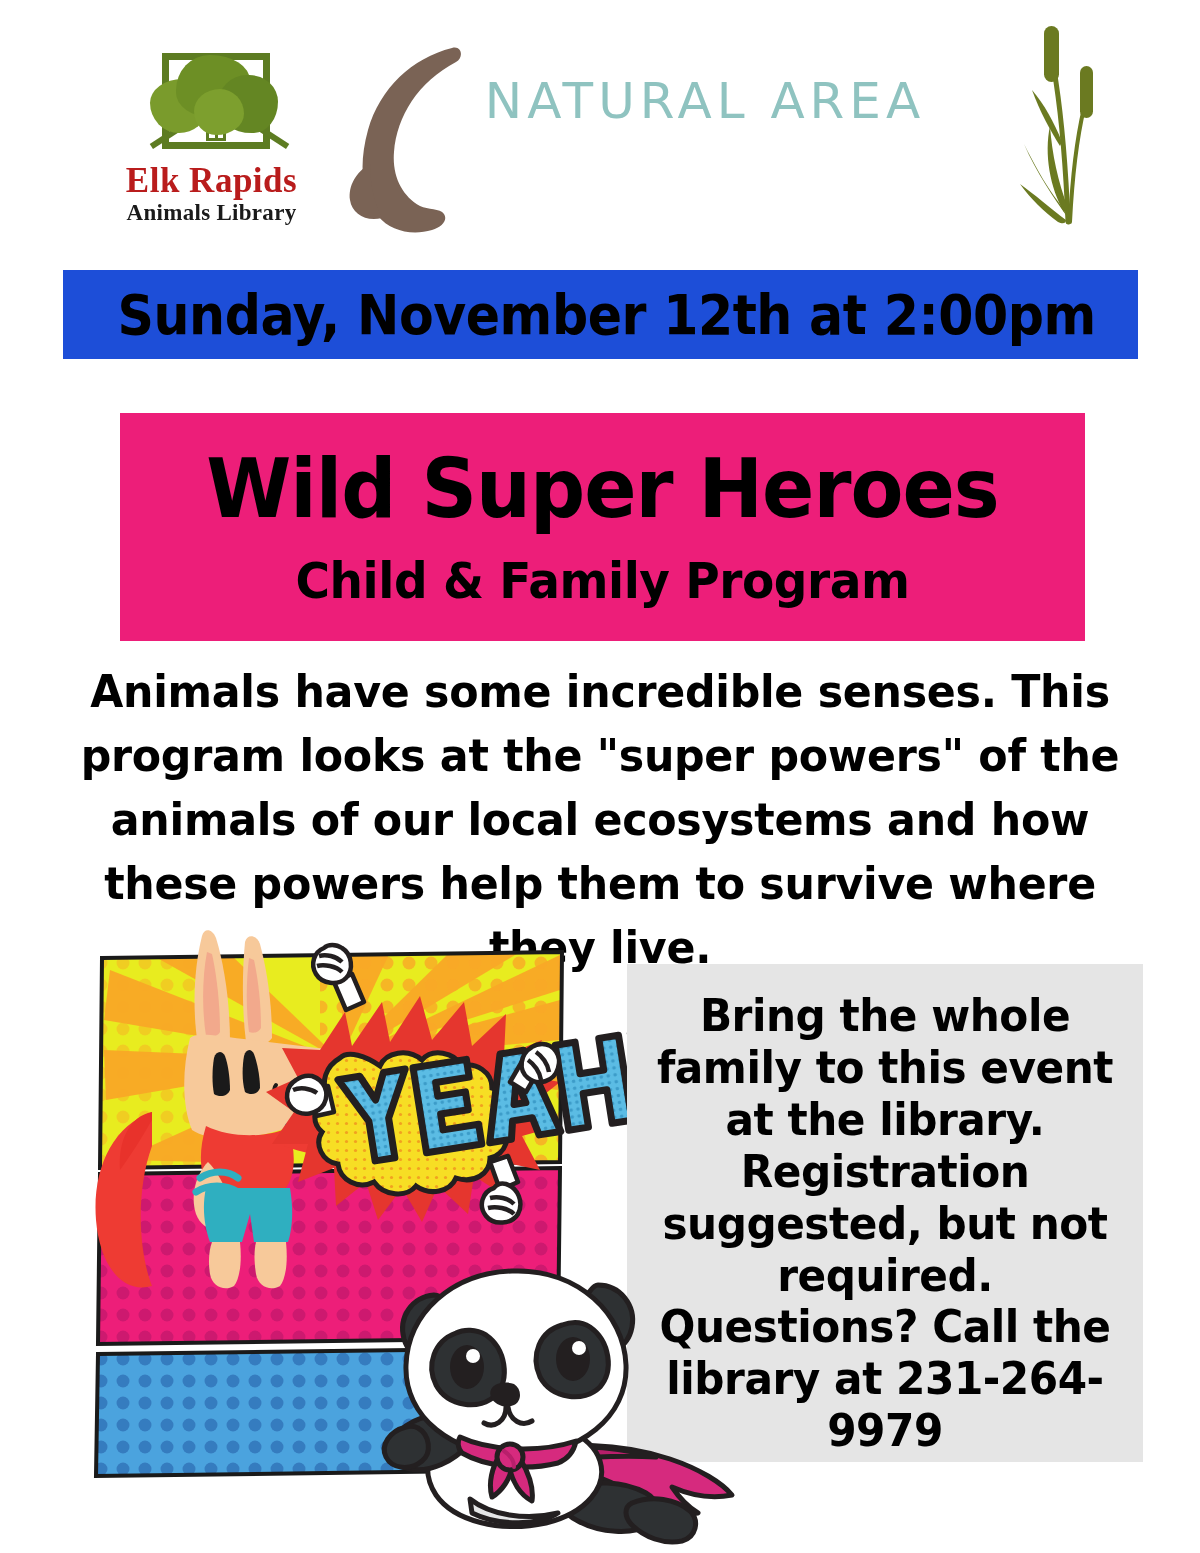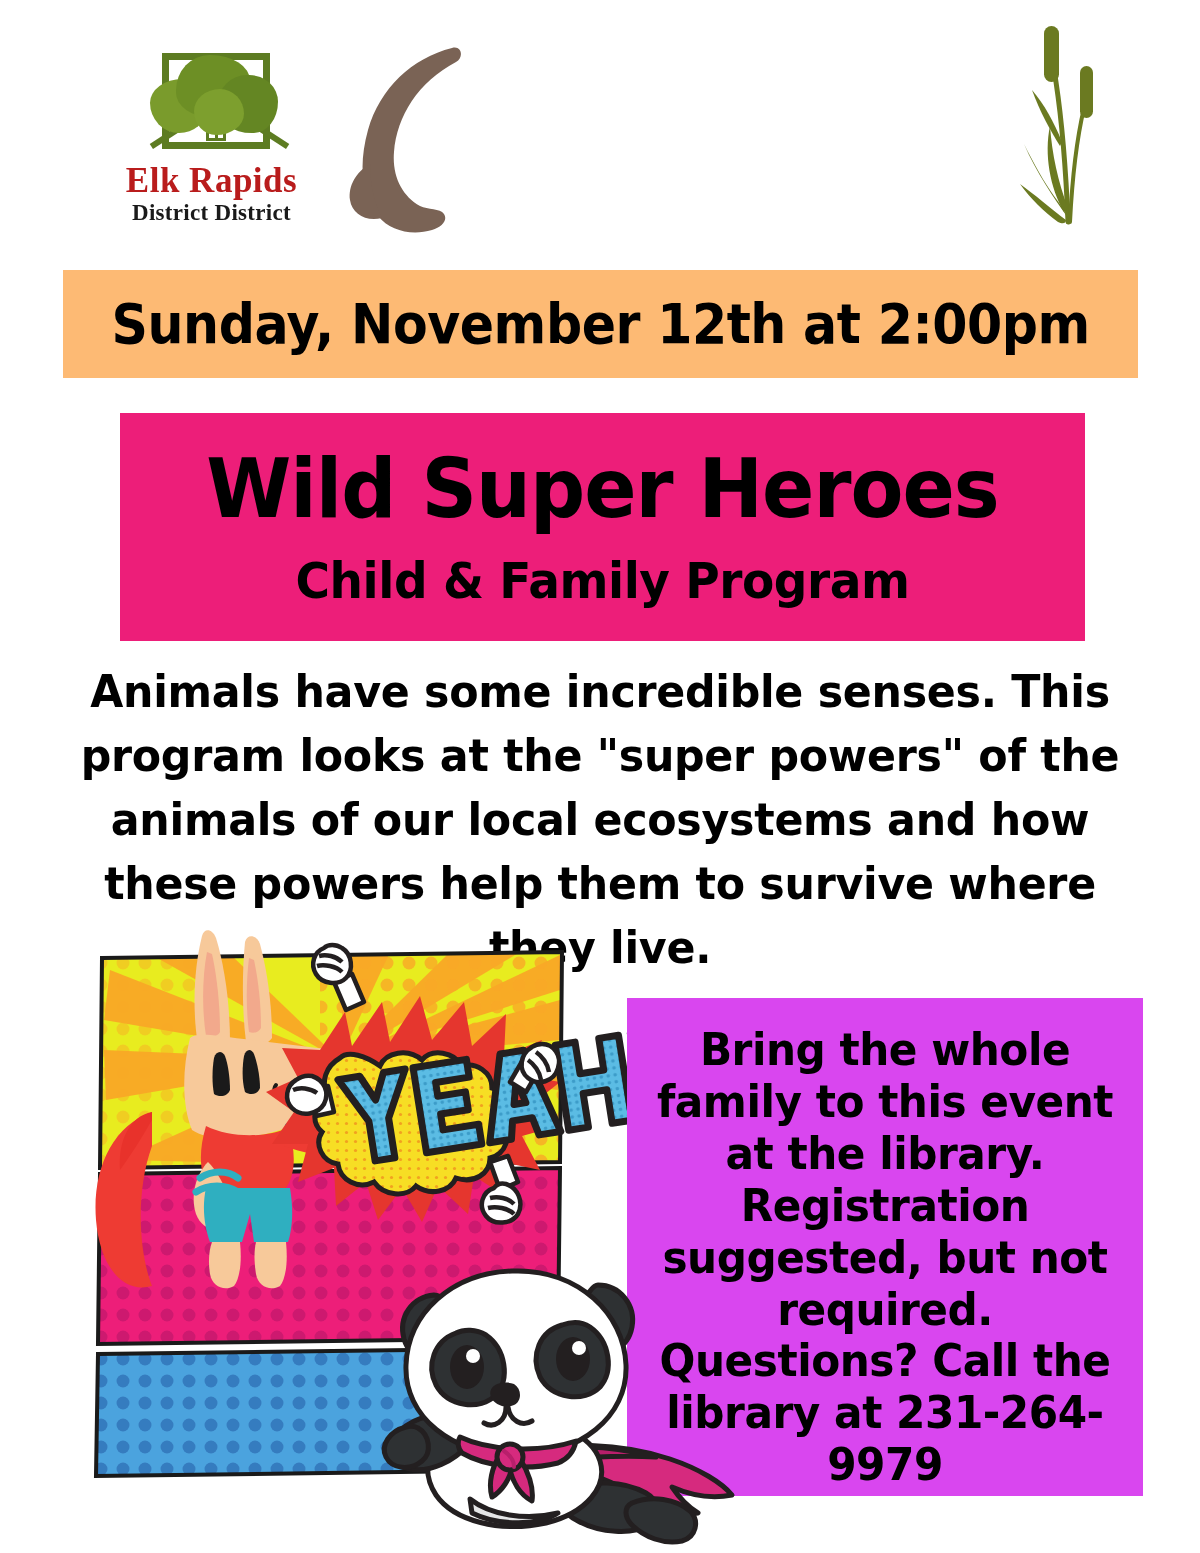--- a/index.html
+++ b/index.html
@@ -146,25 +146,25 @@
     width: 620px;
     margin-top: 4px;
   }
 
   
   .date-banner {
     position: absolute;
     left: 63px;
     top: 270px;
     width: 1075px;
-    height: 108px;
-    background: #fdba74;
+    height: 89px;
+    background: #1d4ed8;
     display: flex;
     align-items: center;
-    justify-content: center;
+    justify-content: flex-end;
   }
   .date-text {
     font-family: "DejaVu Sans", sans-serif;
     font-weight: bold;
     font-size: 55px;
     color: #000000;
     letter-spacing: -0.5px;
     transform: scaleX(0.92);
     white-space: nowrap;
   }
@@ -231,22 +231,21 @@
   }
   .comic svg { display: block; }
 
   
   .info-box {
     position: absolute;
     left: 627px;
     top: 964px;
     width: 516px;
     height: 498px;
-    background: #d946ef;
-    margin-top: 34px;
+    background: #e5e5e5;
   }
   .info-text {
     position: absolute;
     left: 8px;
     top: 26px;
     width: 500px;
     text-align: center;
     font-family: "DejaVu Sans", sans-serif;
     font-weight: bold;
     font-size: 44px;
@@ -278,33 +277,34 @@
       <div class="erdl-roof-r"></div>
       <div class="erdl-window"></div>
       <div class="erdl-tree">
         <div class="erdl-blob erdl-b2"></div>
         <div class="erdl-blob erdl-b1"></div>
         <div class="erdl-blob erdl-b3"></div>
         <div class="erdl-blob erdl-b4"></div>
       </div>
     </div>
     <div class="erdl-name">Elk Rapids</div>
-    <div class="erdl-sub">District District</div>
+    <div class="erdl-sub">Animals Library</div>
   </div>
 
   <div class="grna-logo">
 
     <svg class="grna-otter" viewBox="0 0 160 190">
       <path d="M112 4 C72 14 40 44 28 86 C18 122 22 152 38 172 C50 187 72 192 92 186
                C102 183 108 176 104 170 C100 164 88 166 80 162 C62 152 52 132 54 108
                C57 72 78 38 116 18 C124 14 122 1 112 4 Z" fill="#7a6355"></path>
       <path d="M30 120 C16 128 8 142 10 156 C12 170 26 178 42 174 C34 158 30 140 30 120 Z" fill="#7a6355"></path>
     </svg>
 
     <div class="grna-text">
+      <div class="grna-sub">NATURAL AREA</div>
     </div>
 
     <svg class="grna-cattails" viewBox="0 0 120 210">
       <path d="M58 200 C56 150 52 100 46 60 C44 46 42 36 40 28" stroke="#6b7a21" stroke-width="5" fill="none" stroke-linecap="round"></path>
       <rect x="34" y="4" width="15" height="56" rx="7.5" fill="#6b7a21"></rect>
       <path d="M60 200 C62 160 66 120 74 86" stroke="#6b7a21" stroke-width="4" fill="none" stroke-linecap="round"></path>
       <rect x="70" y="44" width="13" height="52" rx="6.5" fill="#6b7a21"></rect>
       <path d="M58 196 C44 176 26 150 14 122 C24 142 34 160 44 174 C50 182 56 190 58 196 Z" fill="#6b7a21"></path>
       <path d="M58 186 C48 160 42 132 40 104 C34 132 40 166 54 190 Z" fill="#6b7a21"></path>
       <path d="M56 198 C40 186 24 172 10 162 C20 176 34 190 48 200 C52 202 56 202 56 198 Z" fill="#6b7a21"></path>

